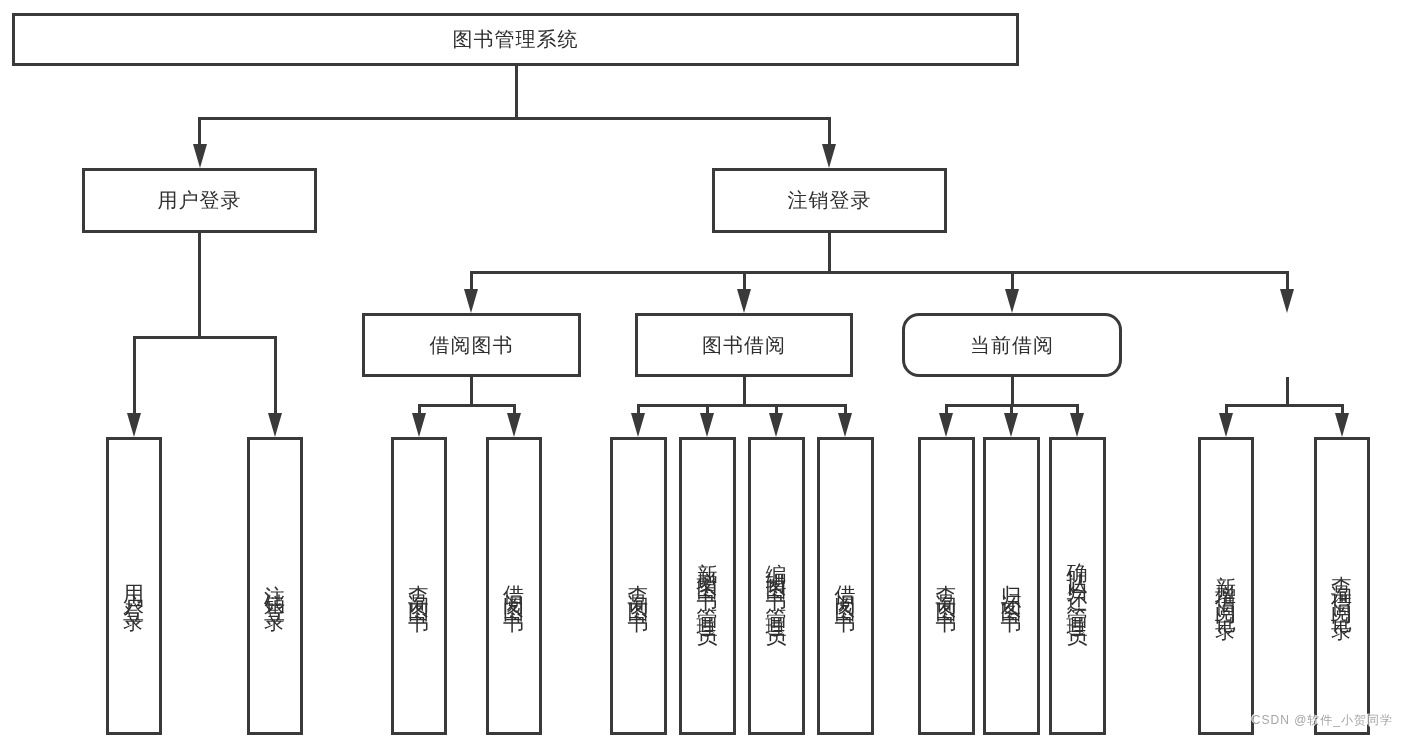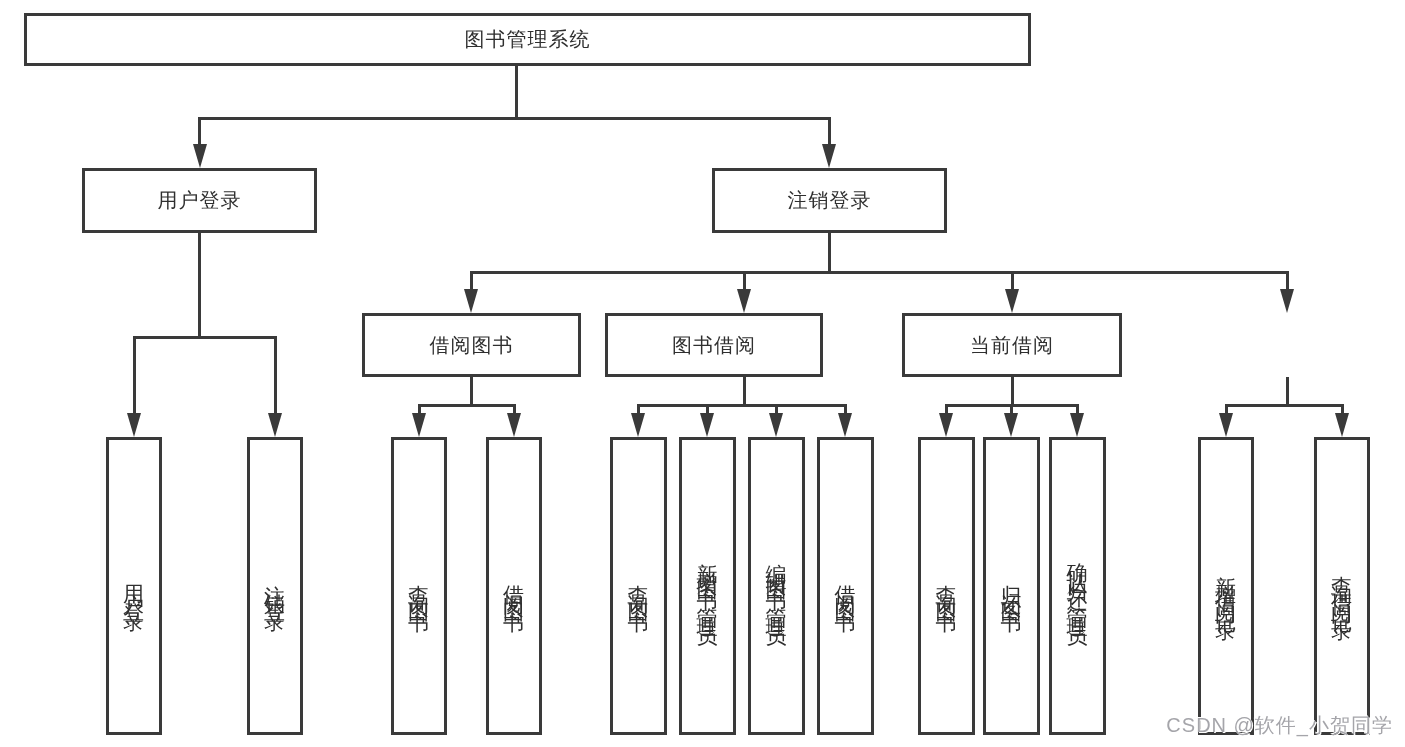--- a/index.html
+++ b/index.html
@@ -67,34 +67,34 @@
     height: 0;
     border-left: 7px solid transparent;
     border-right: 7px solid transparent;
     border-top: 24px solid #3a3a3a;
     z-index: 3;
   }
   .watermark {
     position: absolute;
     top: 712px;
     right: 12px;
-    font-size: 20px;
+    font-size: 12px;
     letter-spacing: 1px;
     color: #a5a5aa;
     text-shadow: 1px 1px 0 #ffffff, -1px -1px 0 #ffffff;
     z-index: 4;
     white-space: nowrap;
   }
 </style>
 </head>
 <body>
 
 <div id="canvas">
 
-  <div class="box root" style="left:24px; top:13px; width:1007px; height:53px;">
+  <div class="box root" style="left:12px; top:13px; width:1007px; height:53px;">
     <span>图书管理系统</span>
   </div>
 
   <div class="vline" style="left:515px; top:66px; height:52px;"></div>
   <div class="hline" style="left:198px; top:117px; width:633px;"></div>
   <div class="vline" style="left:198px; top:117px; height:28px;"></div>
   <div class="arrow" style="left:193px; top:144px;"></div>
   <div class="vline" style="left:828px; top:117px; height:28px;"></div>
   <div class="arrow" style="left:822px; top:144px;"></div>
 
@@ -119,24 +119,24 @@
   <div class="vline" style="left:743px; top:271px; height:20px;"></div>
   <div class="arrow" style="left:737px; top:289px;"></div>
   <div class="vline" style="left:1011px; top:271px; height:20px;"></div>
   <div class="arrow" style="left:1005px; top:289px;"></div>
   <div class="vline" style="left:1286px; top:271px; height:20px;"></div>
   <div class="arrow" style="left:1280px; top:289px;"></div>
 
   <div class="box" style="left:362px; top:313px; width:219px; height:64px;">
     <span>借阅图书</span>
   </div>
-  <div class="box" style="left:605px; top:313px; width:218px; height:64px;">
+  <div class="box" style="left:635px; top:313px; width:218px; height:64px;">
     <span>图书借阅</span>
   </div>
-  <div class="box" style="left:902px; top:313px; width:220px; height:64px;">
+  <div class="box" style="left:902px; top:313px; width:220px; height:64px;border-radius:17px;">
     <span>当前借阅</span>
   </div>
 
   <div class="vline" style="left:470px; top:377px; height:30px;"></div>
   <div class="hline" style="left:418px; top:404px; width:98px;"></div>
   <div class="vline" style="left:418px; top:404px; height:11px;"></div>
   <div class="arrow" style="left:412px; top:413px;"></div>
   <div class="vline" style="left:513px; top:404px; height:11px;"></div>
   <div class="arrow" style="left:507px; top:413px;"></div>
 

